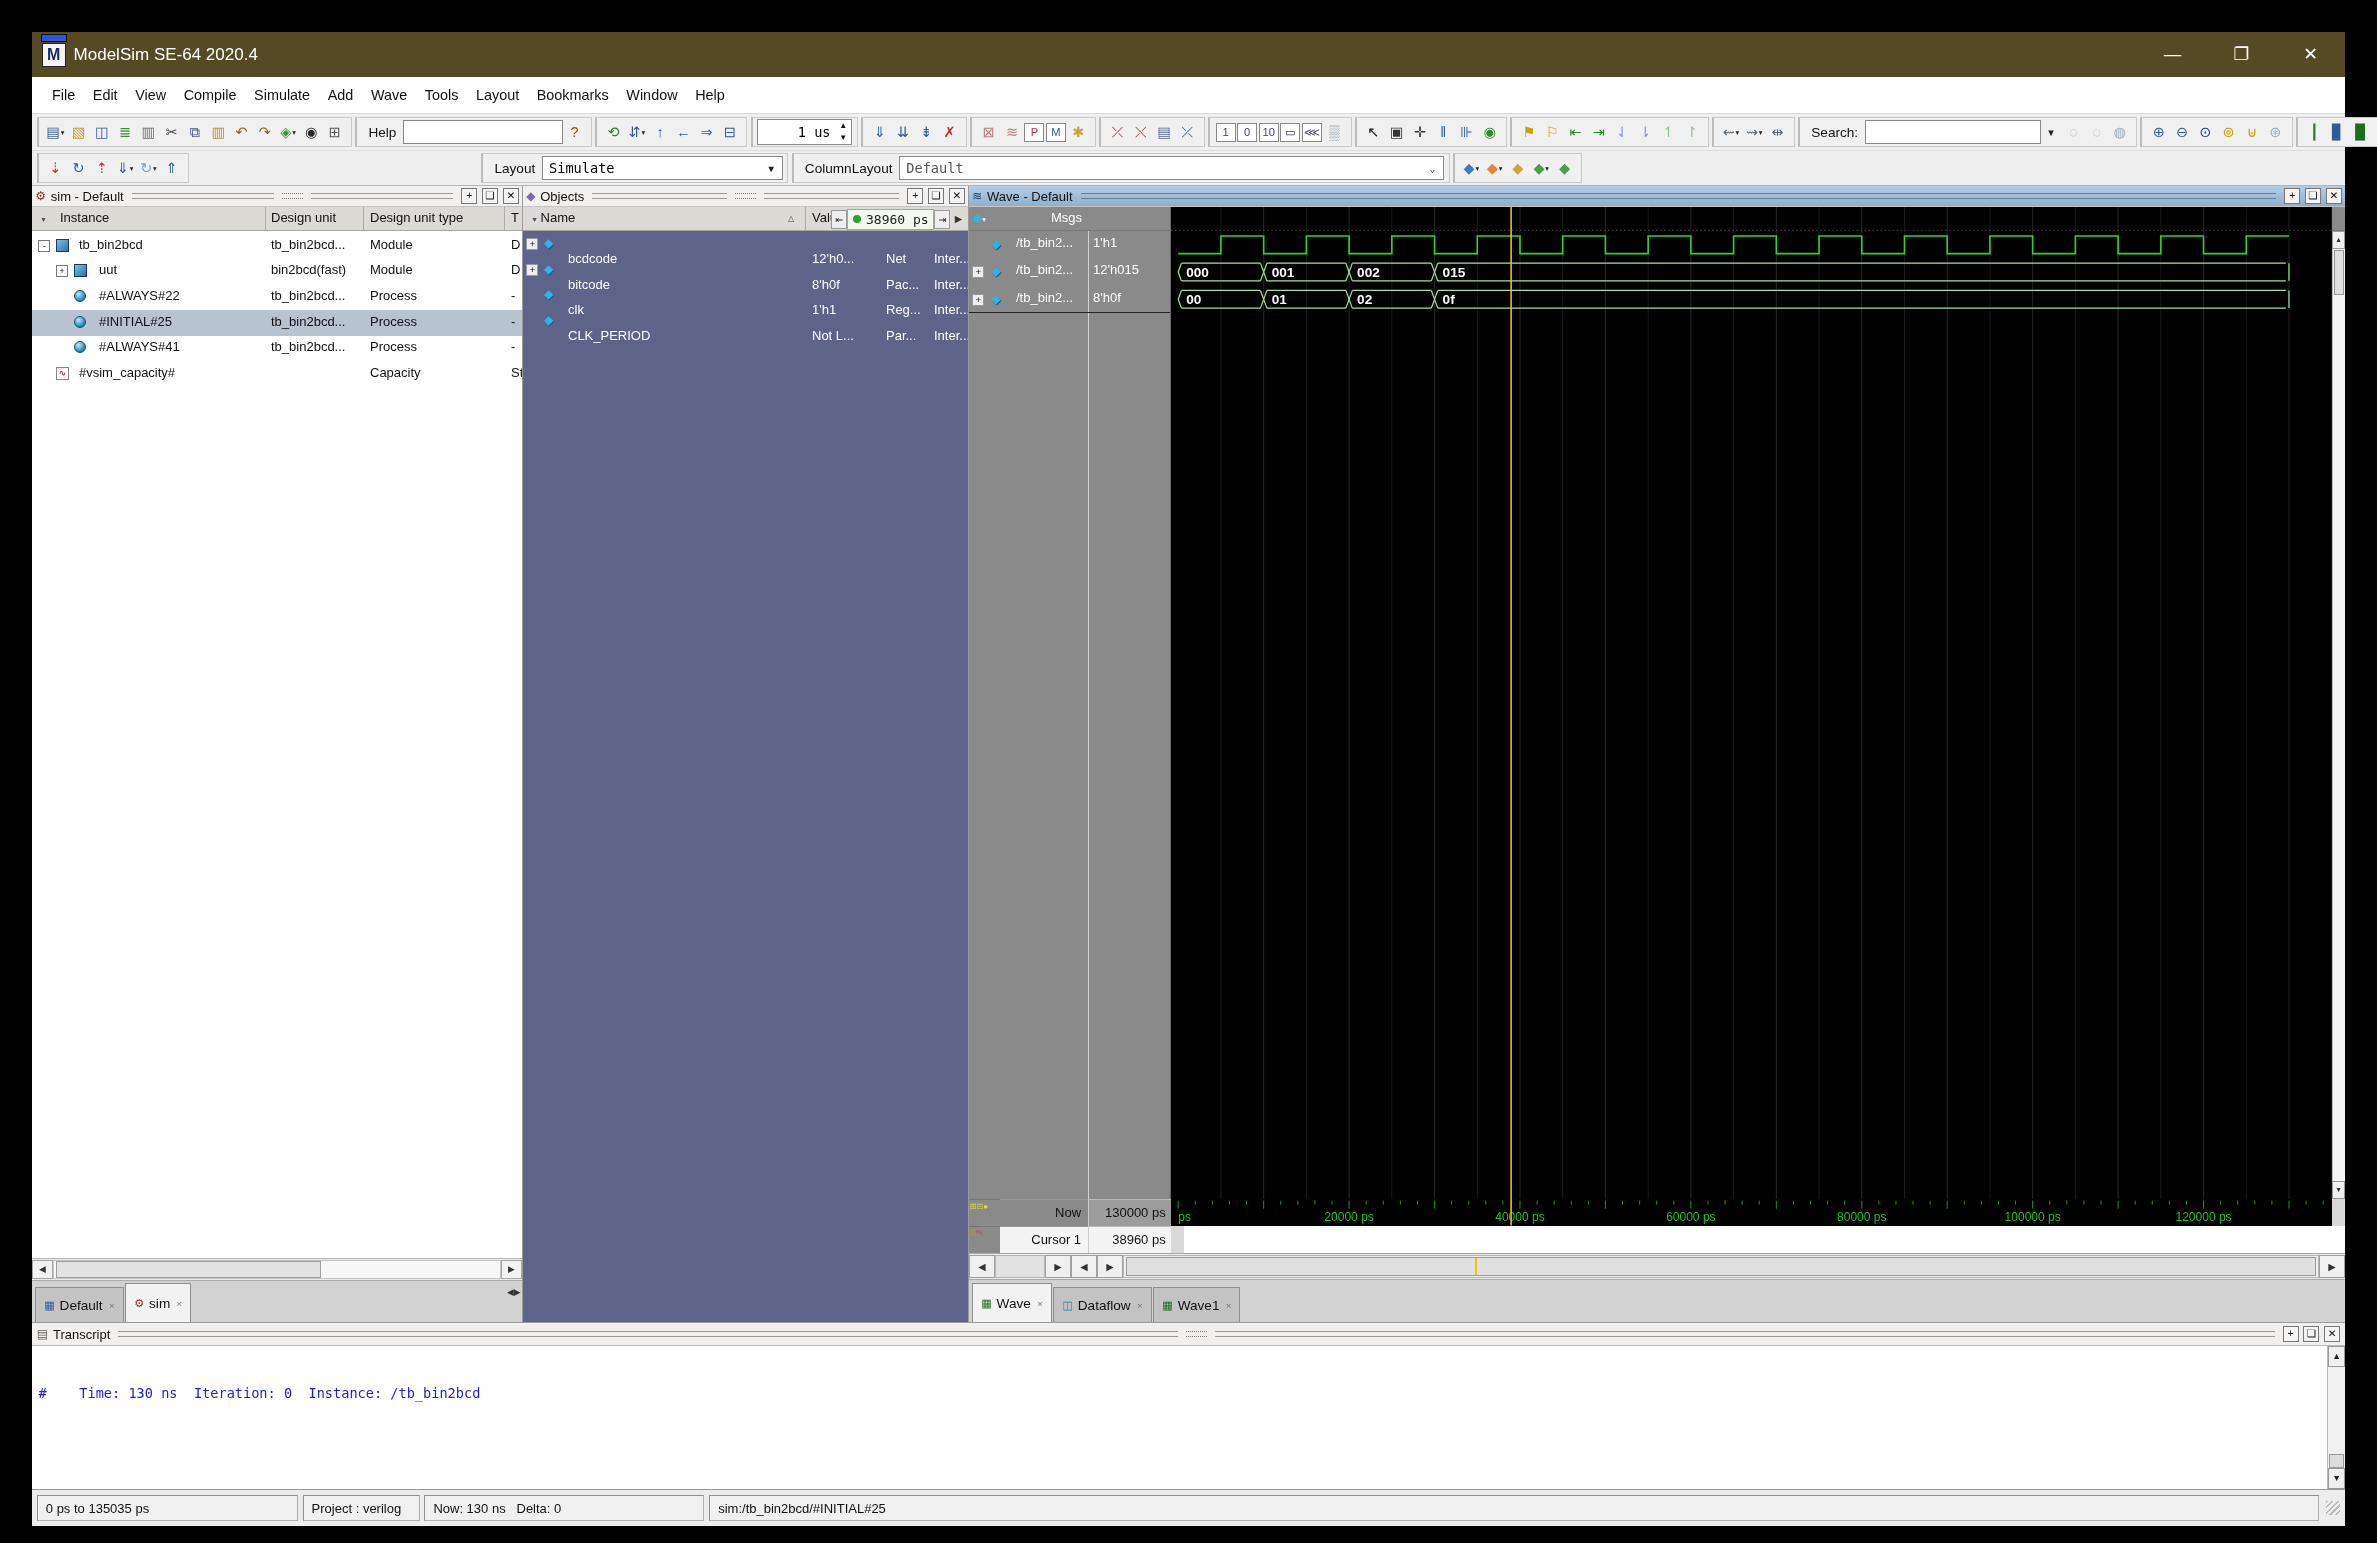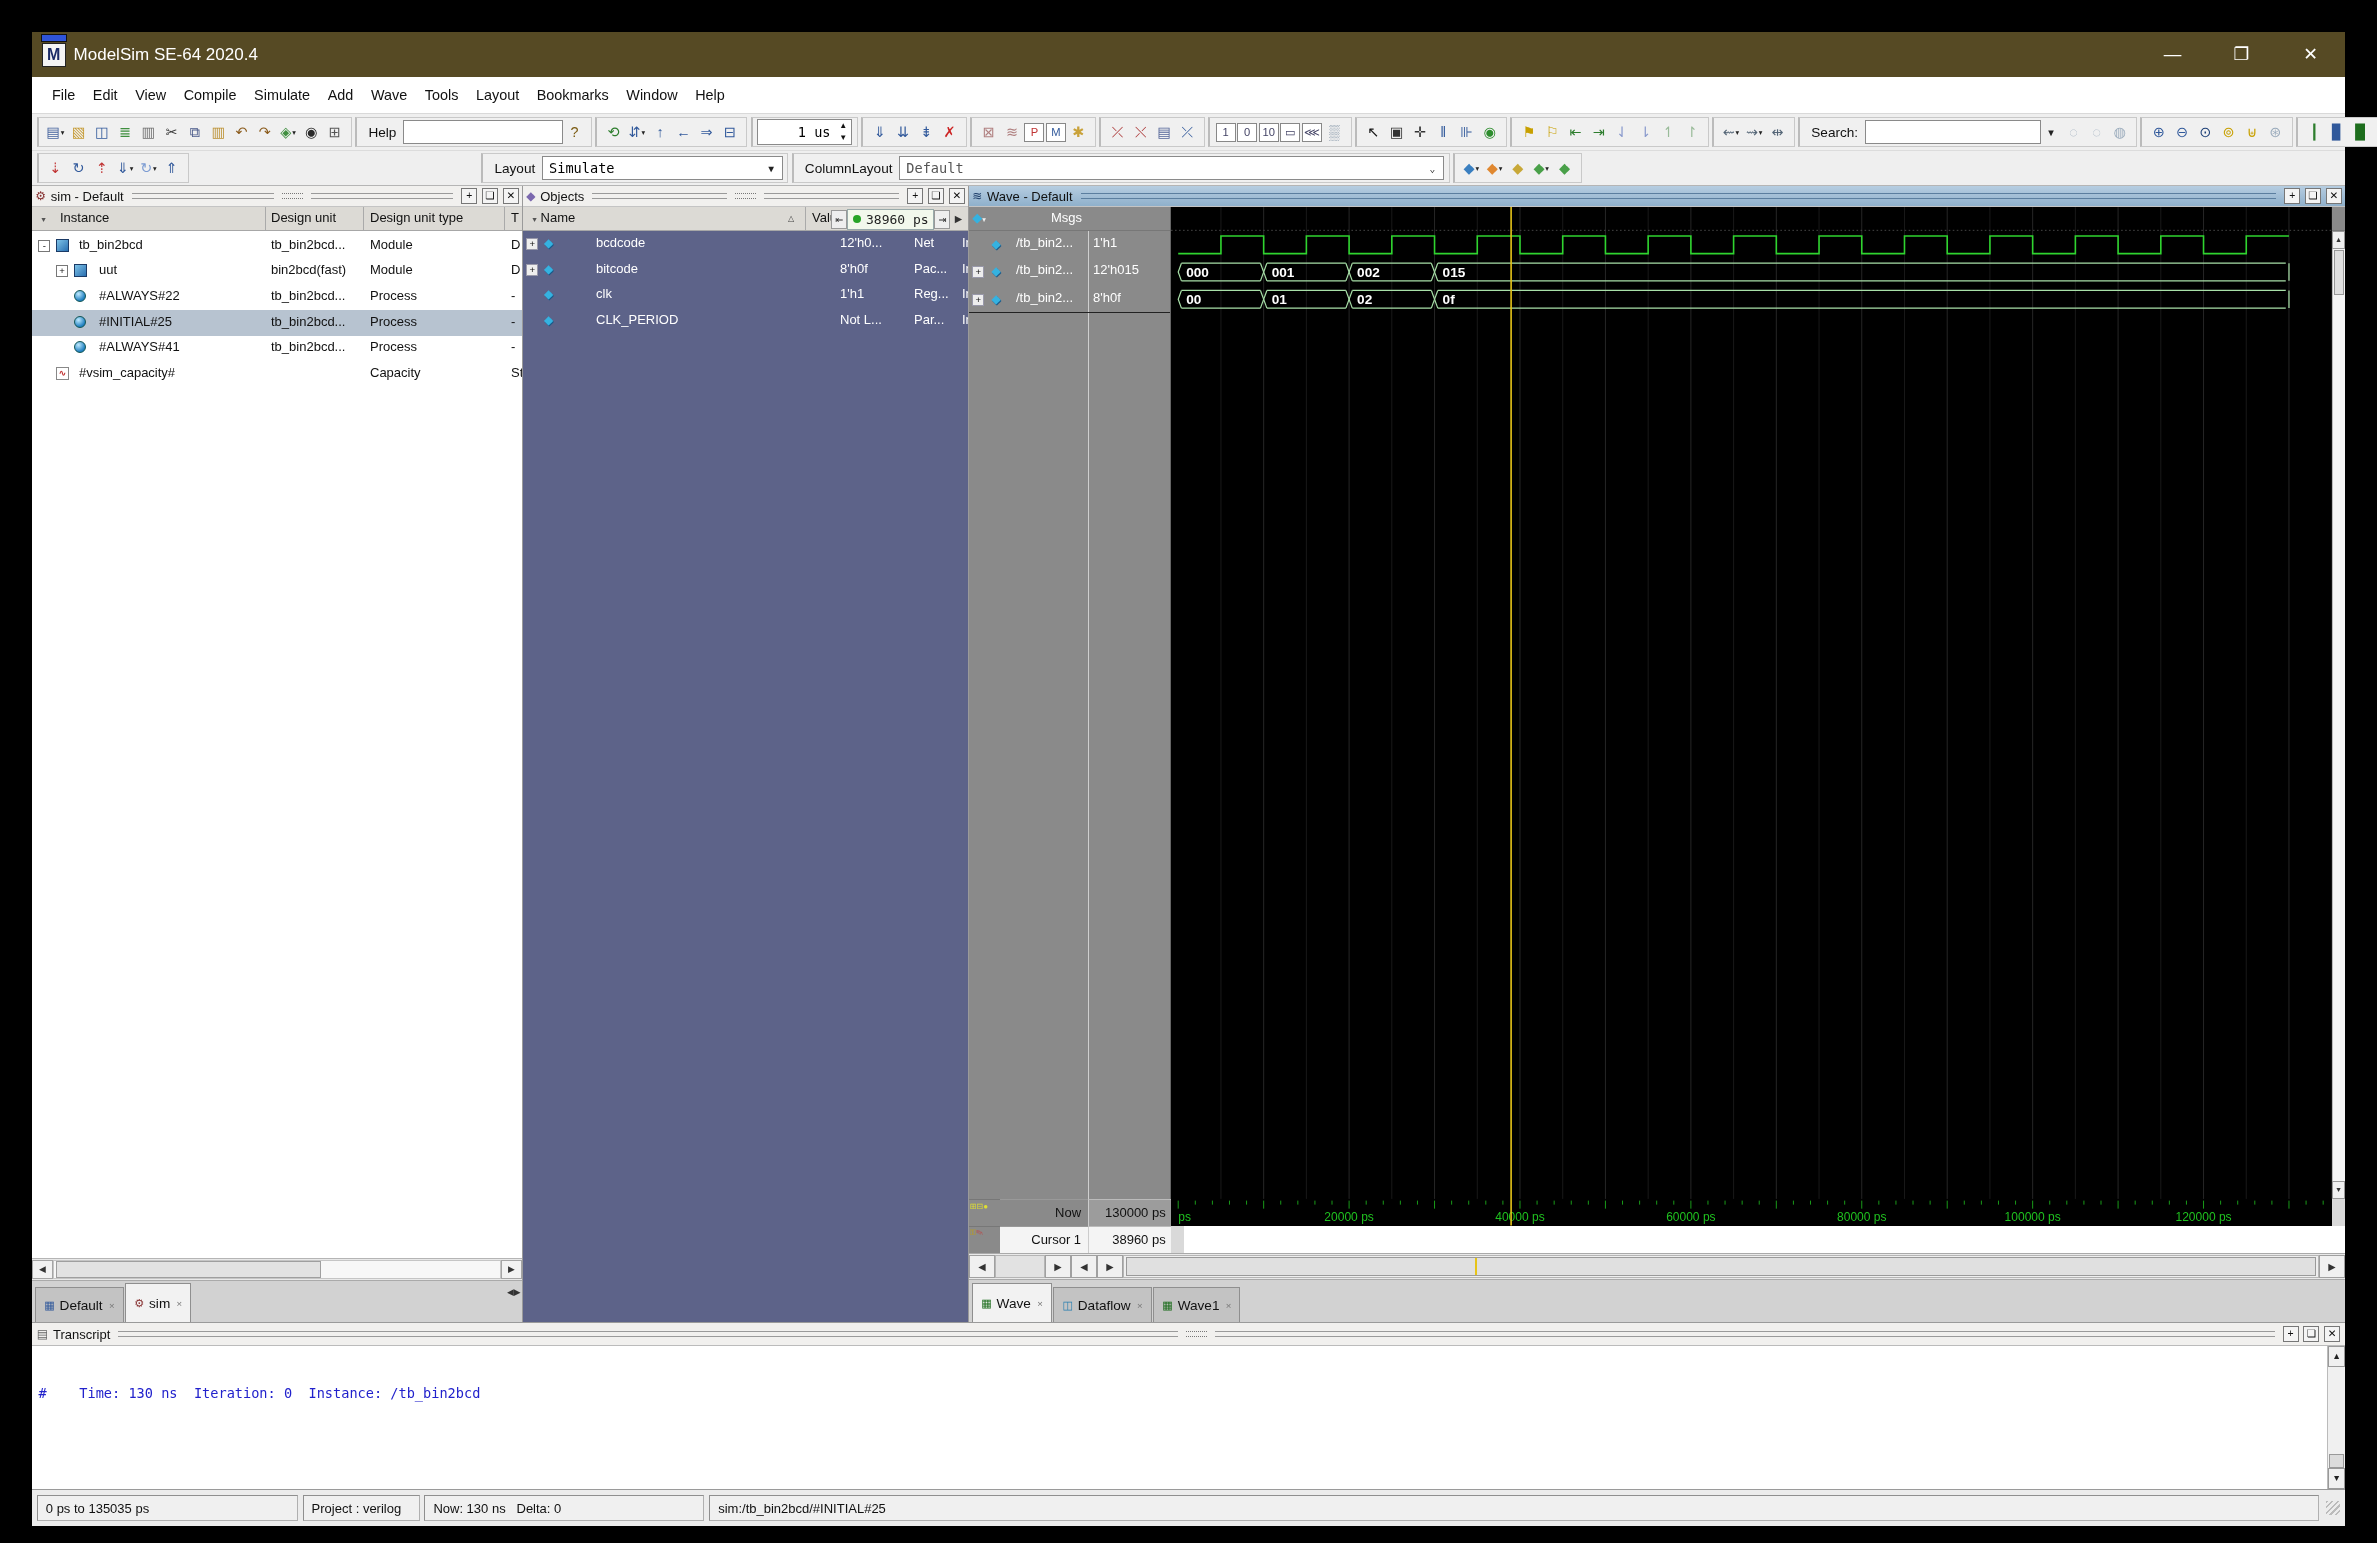--- a/index.html
+++ b/index.html
@@ -81,21 +81,21 @@
   .tab { height:35px; display:flex; align-items:center; gap:4.8px; padding:0 8px; font-size:13.6px; color:#111;
          border:0.8px solid #8f8f8f; border-bottom:none; background:#c3c3c3; margin-right:1.6px; }
   .tab.active { background:#f2f2f2; height:39px; }
   .tab .ticon { font-size:11.2px; }
   .tab .tclose { font-size:9.6px; color:#777; margin-left:1.6px; }
   .tabscroll { position:absolute; right:1.6px; top:6.4px; font-size:8.8px; color:#333; }
 
   
   .obj-body { flex:1; background:#5d6389; position:relative; overflow:hidden; }
   .orow { position:absolute; left:0; right:0; height:26px; color:#fff; font-size:13px; }
-  .orow span.cell { position:absolute; top:4px; white-space:nowrap;margin-left:28px; }
+  .orow span.cell { position:absolute; top:20px; white-space:nowrap; }
   .o-expander { position:absolute; top:7.2px; width:12px; height:12px; border:0.8px solid #99a; background:#eee;
                 font-size:9.6px; line-height:9.6px; text-align:center; color:#111; }
   .diamond { position:absolute; top:4.8px; font-size:12px; color:#35b2e0; text-shadow:0.8px 0.8px 0 #1a5a8a; }
   .time-badge { display:flex; align-items:center; position:absolute; right:1.6px; top:1.6px; height:21px; }
   .tb-sq { width:16px; height:19px; border:0.8px solid #999; background:#eee; font-size:9.6px; text-align:center; line-height:17.6px; color:#333;}
   .badge-box { height:21px; background:#f2f8ec; border:0.8px solid #9aa; display:flex; align-items:center; padding:0 4.8px;
                font-family:"DejaVu Sans Mono", monospace; font-size:13px; color:#222; gap:4.8px;}
   .gdot { width:8px; height:8px; border-radius:50%; background:#27a427; }
 
   

